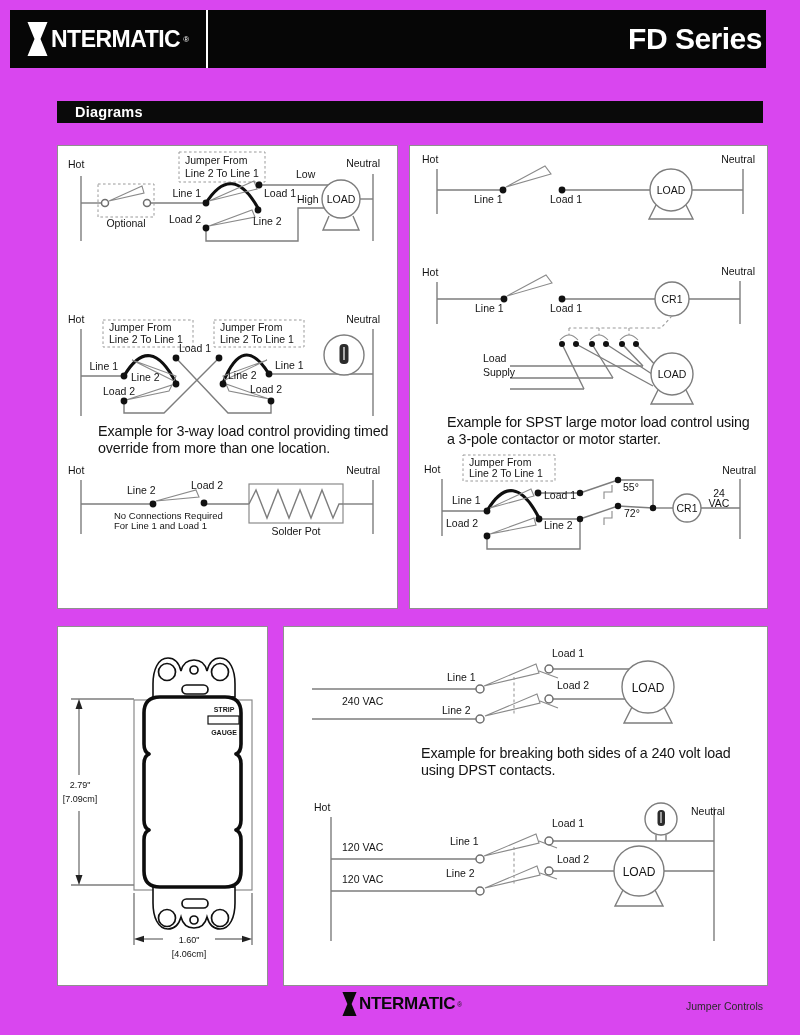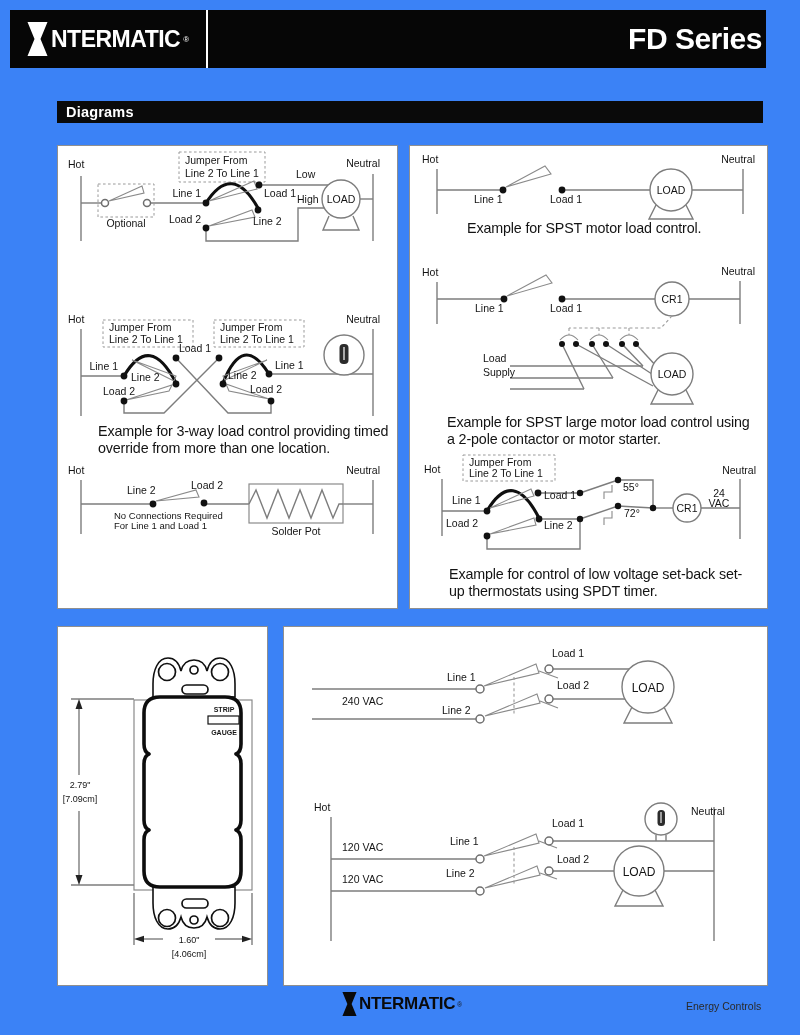--- a/index.html
+++ b/index.html
@@ -1,28 +1,28 @@
 <!DOCTYPE html>
 <html><head>
 <meta charset="utf-8">
 <style>
   html,body{margin:0;padding:0;background:#ffffff;}
-  .page{position:relative;width:800px;height:1035px;background:#3b82f6;overflow:hidden;
+  .page{position:relative;width:800px;height:1035px;background:#d946ef;overflow:hidden;
         font-family:"Liberation Sans",sans-serif;color:#111;}
   
   .hdr{position:absolute;left:10px;top:10px;width:756px;height:58px;background:#060606;}
   .hdr-logo{position:absolute;left:17px;top:12px;display:flex;align-items:center;gap:3px;}
   .hdr-logo .btxt{color:#fff;font-weight:bold;font-size:23px;letter-spacing:-0.5px;}
   .hdr-logo sup{color:#fff;font-size:8px;vertical-align:top;}
   .hdr-div{position:absolute;left:206px;top:10px;width:2px;height:58px;background:#fff;}
   .fd{position:absolute;right:38px;top:10px;height:58px;line-height:58px;color:#fff;
       font-size:30px;font-weight:bold;letter-spacing:-0.5px;}
   
   .secbar{position:absolute;left:57px;top:101px;width:706px;height:22px;background:#0a0a0a;
-          color:#fff;font-size:14.5px;font-weight:bold;line-height:22px;padding-left:9px;
+          color:#fff;font-size:14.5px;font-weight:bold;line-height:22px;padding-left:18px;
           box-sizing:border-box;letter-spacing:0.2px;}
   
   .bx{position:absolute;border:1.2px solid #8f8f8f;background:#fff;}
   #box-tl{left:57px;top:145px;width:339px;height:462px;}
   #box-tr{left:409px;top:145px;width:357px;height:462px;}
   #box-bl{left:57px;top:626px;width:209px;height:358px;}
   #box-br{left:283px;top:626px;width:483px;height:358px;}
   .bx svg{position:absolute;left:0;}
   .cap{position:absolute;font-size:14.3px;line-height:1.18;color:#131313;letter-spacing:-0.15px;}
   
@@ -187,21 +187,20 @@
       <circle class="dot" cx="93" cy="44" r="3.4"></circle>
       <circle class="dot" cx="152" cy="44" r="3.4"></circle>
       <text class="t" x="12" y="17">Hot</text>
       <text class="t te" x="345" y="17">Neutral</text>
       <text class="t" x="64" y="57">Line 1</text>
       <text class="t" x="140" y="57">Load 1</text>
       <path class="mc" d="M246,59 L239,73 H283 L276,59"></path>
       <circle class="mc" cx="261" cy="44" r="21"></circle>
       <text class="t tm" x="261" y="48">LOAD</text>
     </svg>
-    <div class="cap" style="left:57px;top:74px;width:270px">Example for SPST motor load control.</div>
 
     <svg width="357" height="150" viewBox="0 0 357 150" style="top:113px">
       <g class="w">
         <line x1="27" y1="23" x2="27" y2="65"></line>
           <line x1="330" y1="22" x2="330" y2="65"></line>
         <line x1="27" y1="40" x2="94" y2="40"></line>
           <line x1="152" y1="40" x2="245" y2="40"></line>
         <line x1="279" y1="40" x2="330" y2="40"></line>
         <line x1="100" y1="107" x2="233" y2="107"></line>
           <line x1="100" y1="119" x2="203" y2="119"></line>
@@ -234,21 +233,21 @@
       <text class="t" x="12" y="17">Hot</text>
       <text class="t te" x="345" y="16">Neutral</text>
       <text class="t" x="65" y="53">Line 1</text>
       <text class="t" x="140" y="53">Load 1</text>
       <text class="t" x="73" y="103">Load</text>
       <text class="t" x="73" y="117">Supply</text>
       <path class="mc" d="M248,131 L241,145 H283 L276,131"></path>
       <circle class="mc" cx="262" cy="115" r="21"></circle>
       <text class="t tm" x="262" y="119">LOAD</text>
     </svg>
-    <div class="cap" style="left:37px;top:268px;width:305px">Example for SPST large motor load control using a 2-pole contactor or motor starter.</div>
+    <div class="cap" style="left:37px;top:268px;width:305px">Example for SPST large motor load control using a 3-pole contactor or motor starter.</div>
 
     <svg width="357" height="112" viewBox="0 0 357 112" style="top:305px">
       <g class="w">
         <line x1="32" y1="28" x2="32" y2="85"></line>
           <line x1="330" y1="28" x2="330" y2="88"></line>
         <line x1="32" y1="60" x2="77" y2="60"></line>
         <path d="M77,85 V98 H170 V68"></path>
         <line x1="128" y1="42" x2="170" y2="42"></line>
         <line x1="129" y1="68" x2="170" y2="68"></line>
         <line x1="170" y1="42" x2="208" y2="29"></line>
@@ -281,21 +280,20 @@
       <text class="t" x="134" y="48">Load 1</text>
       <text class="t" x="134" y="78">Line 2</text>
       <text class="t" x="36" y="76">Load 2</text>
       <text class="t" x="213" y="40">55°</text>
       <text class="t" x="214" y="66">72°</text>
       <circle class="mc" cx="277" cy="57" r="14"></circle>
       <text class="t tm" x="277" y="61">CR1</text>
       <text class="t tm" x="309" y="46">24</text>
       <text class="t tm" x="309" y="56">VAC</text>
     </svg>
-    <div class="cap" style="left:39px;top:420px;width:300px">Example for control of low voltage set-back set-up thermostats using SPDT timer.</div>
   </div>
 
   <div class="bx" id="box-bl">
     <svg width="209" height="358" viewBox="0 0 209 358" style="top:0">
       <rect x="76" y="73" width="118" height="190" fill="#fff" stroke="#8a8a8a" stroke-width="1.2"></rect>
       <path class="ink" stroke-width="1.6" d="M95,70 V57 C95,43 100,31 110,31 C117,31 121,36 123,44 C125,36 129,33 136,33 C143,33 147,36 149,44 C151,36 155,31 162,31 C172,31 177,43 177,57 V70 Z"></path>
       <circle cx="109" cy="45" r="8.5" fill="none" stroke="#111" stroke-width="1.7"></circle>
       <circle cx="136" cy="43" r="4" fill="none" stroke="#111" stroke-width="1.7"></circle>
       <circle cx="162" cy="45" r="8.5" fill="none" stroke="#111" stroke-width="1.7"></circle>
       <rect x="124" y="58" width="26" height="9" rx="4.5" fill="none" stroke="#111" stroke-width="1.7"></rect>
@@ -349,20 +347,21 @@
       <circle class="oc" cx="265" cy="72" r="4"></circle>
       <text class="t" x="58" y="78">240 VAC</text>
       <text class="t" x="163" y="54">Line 1</text>
       <text class="t" x="158" y="87">Line 2</text>
       <text class="t" x="268" y="30">Load 1</text>
       <text class="t" x="273" y="62">Load 2</text>
       <path class="mc" d="M348,80 L340,96 H388 L380,80"></path>
       <circle class="mc" cx="364" cy="60" r="26"></circle>
       <text class="t tm" x="364" y="65" style="font-size:12px">LOAD</text>
     </svg>
+    <div class="cap" style="left:137px;top:118px;width:330px">Example for breaking both sides of a 240 volt load using DPST contacts.</div>
 
     <svg width="483" height="198" viewBox="0 0 483 198" style="top:160px">
       <g class="w">
         <line x1="47" y1="30" x2="47" y2="154"></line>
           <line x1="430" y1="20" x2="430" y2="154"></line>
         <line x1="47" y1="72" x2="192" y2="72"></line>
           <line x1="47" y1="104" x2="192" y2="104"></line>
         <line x1="269" y1="54" x2="430" y2="54"></line>
         <line x1="269" y1="84" x2="331" y2="84"></line>
           <line x1="380" y1="84" x2="430" y2="84"></line>
@@ -395,15 +394,15 @@
     </svg>
   </div>
 
   <div class="flogo">
     <svg width="15" height="24" viewBox="0 0 20 34">
       <polygon points="0,0 20,0 13,17 20,34 0,34 7,17" fill="#0a0a0a"></polygon>
     </svg>
     <span class="btxt">NTERMATIC</span>
       <sup>®</sup>
   </div>
-  <div class="tagline">Energy Controls</div>
+  <div class="tagline">Jumper Controls</div>
 
 </div>
 
 </body></html>

